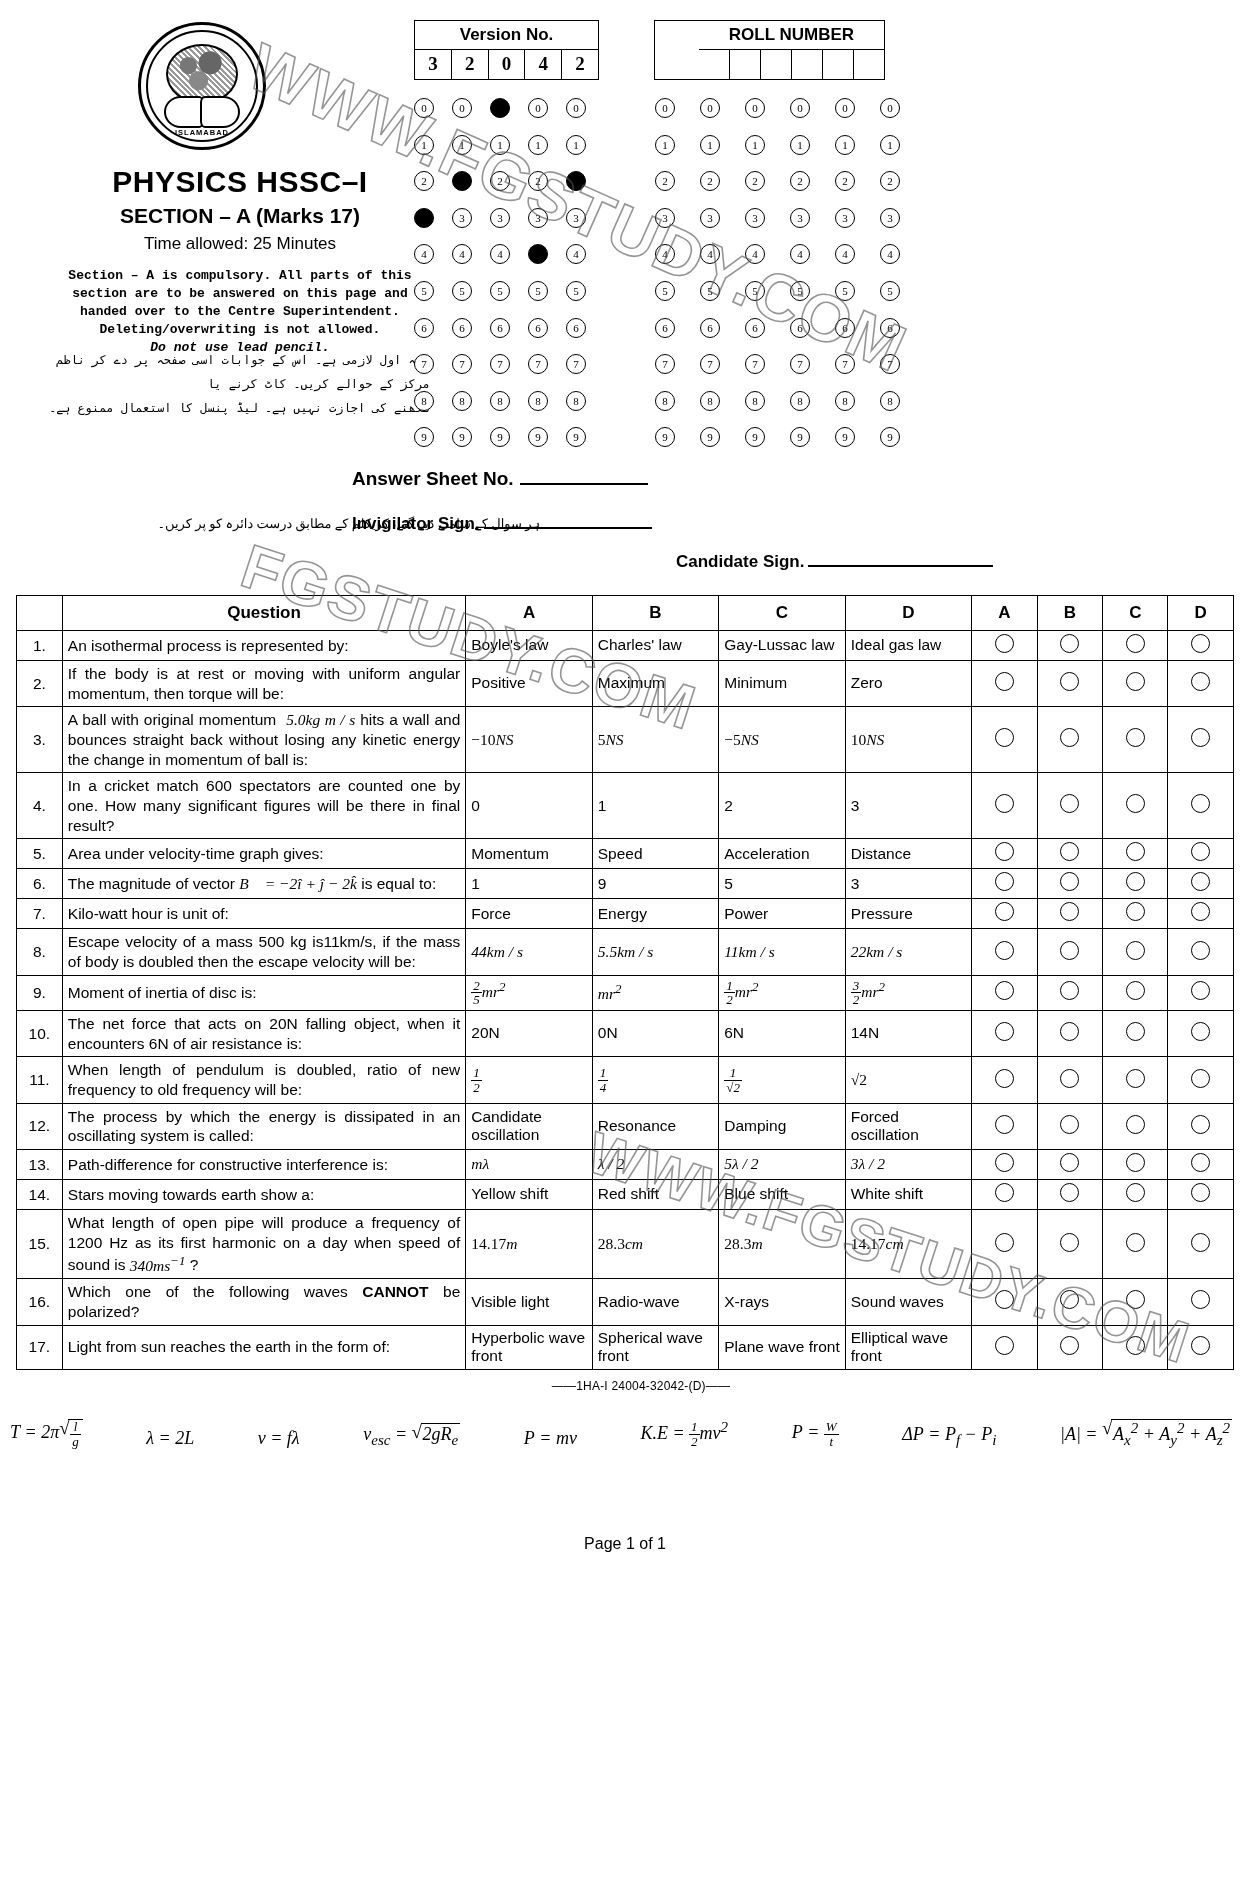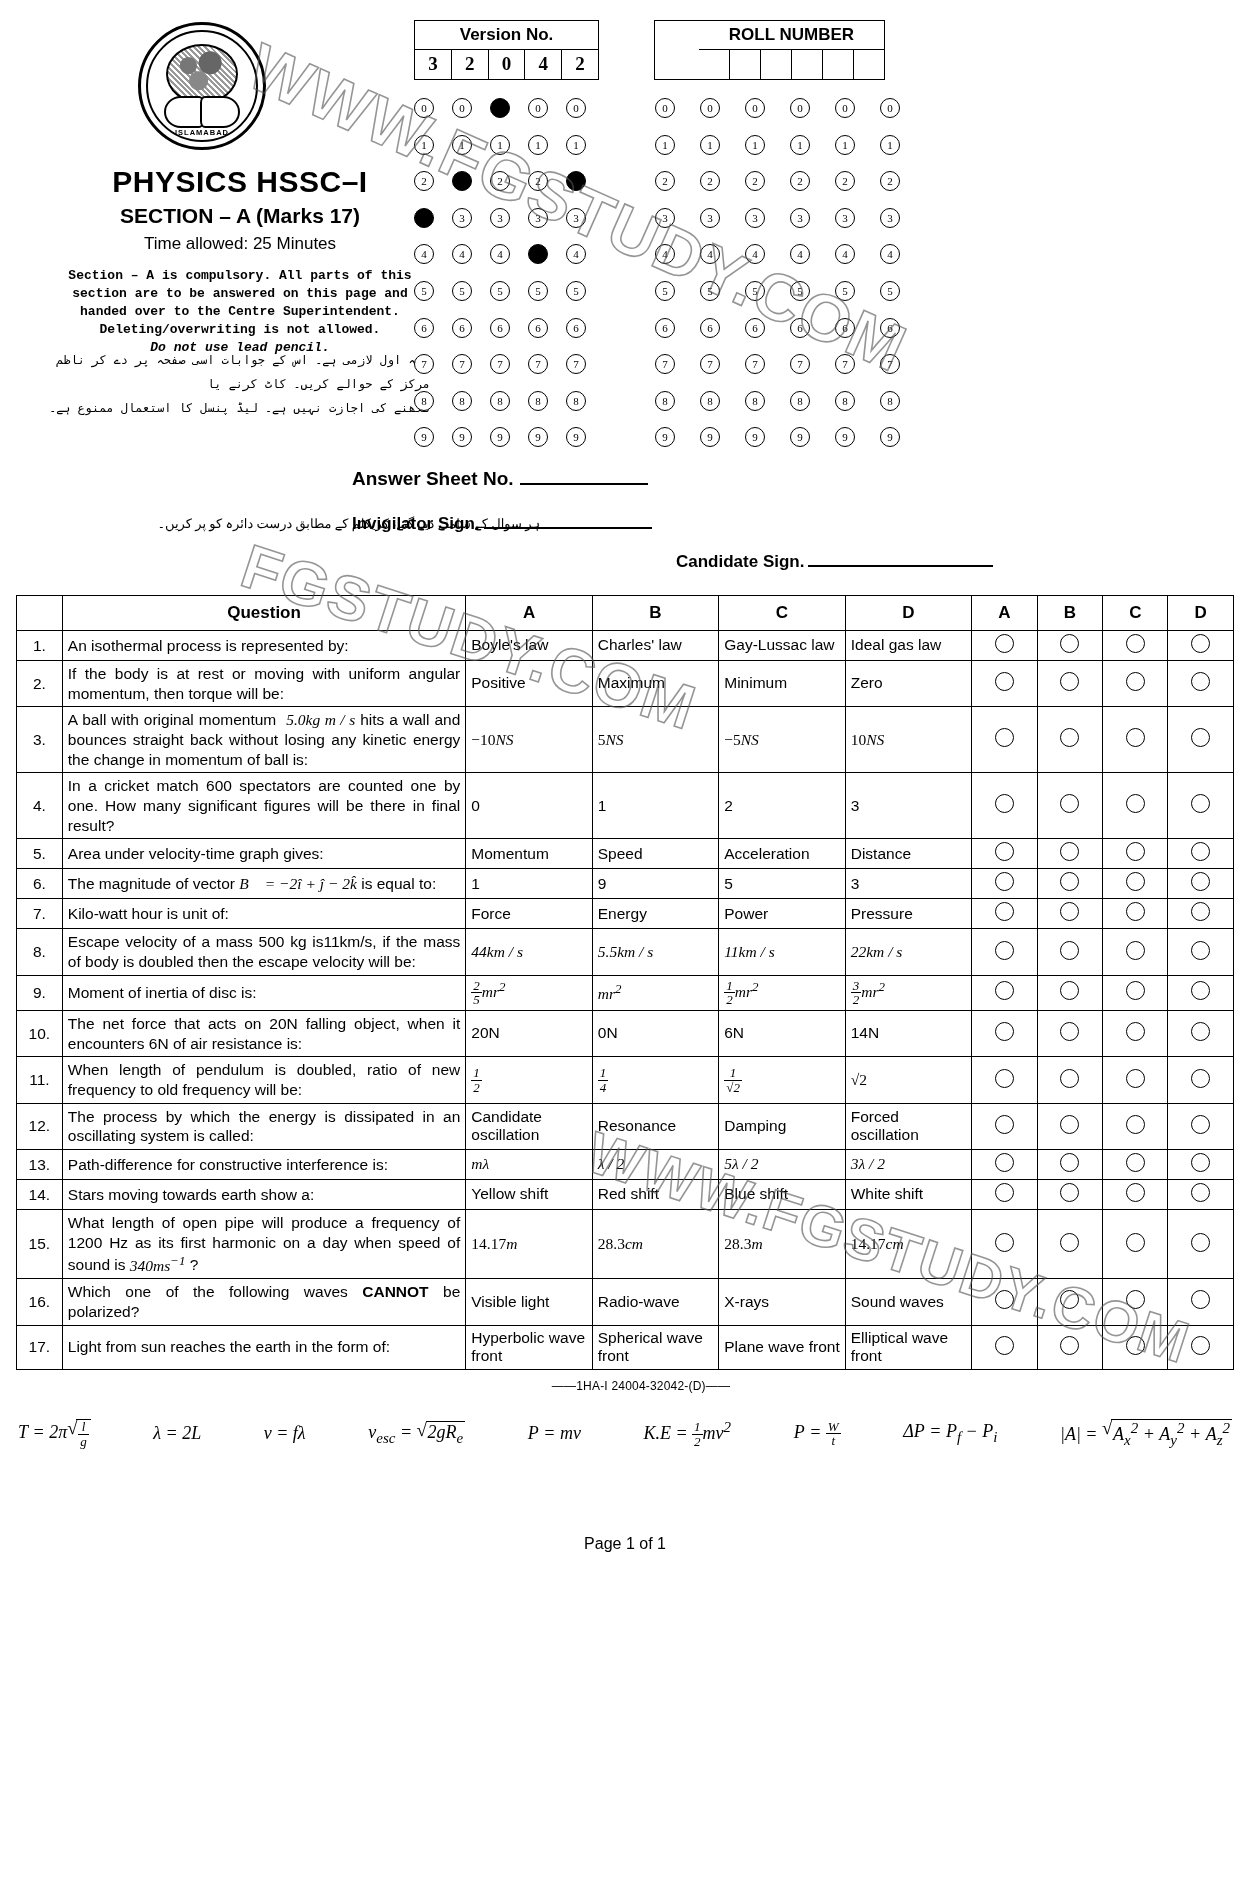--- a/index.html
+++ b/index.html
@@ -168,22 +168,22 @@
   .mathr { font-family:"Liberation Serif", serif; }
   .frac { display:inline-block; vertical-align:middle; text-align:center; font-family:"Liberation Serif", serif; font-style:italic; font-size:13px; line-height:1.05; }
   .frac .n { display:block; border-bottom:1.1px solid #000; padding:0 2px; }
   .frac .d { display:block; padding:0 2px; }
   .sq { font-family:"Liberation Serif", serif; }
   .bold-cannot { font-weight:bold; }
 
   
   .paper-code { text-align:center; font-size:12px; margin-top:9px; letter-spacing:.2px;margin-left:32px; }
   .formulas {
-    display:flex; justify-content:space-between; align-items:center;
-    padding:26px 18px 0 18px;
+    display:flex; justify-content:space-between; align-items:flex-end;
+    padding:26px 18px 0 10px;
     font-family:"Liberation Serif", serif; font-size:18px;
   }
   .formulas .f { white-space:nowrap; font-style:italic; }
   .radic { display:inline-block; position:relative; padding-left:9px; }
   .radic:before {
     content:"\221A"; position:absolute; left:0; top:-2px; font-size:19px; font-style:normal;
   }
   .radic > .inner { display:inline-block; border-top:1.2px solid #000; padding:0 2px; }
   .pagenum { text-align:center; font-size:16px; margin-top:86px; font-weight:normal; }
 </style>

